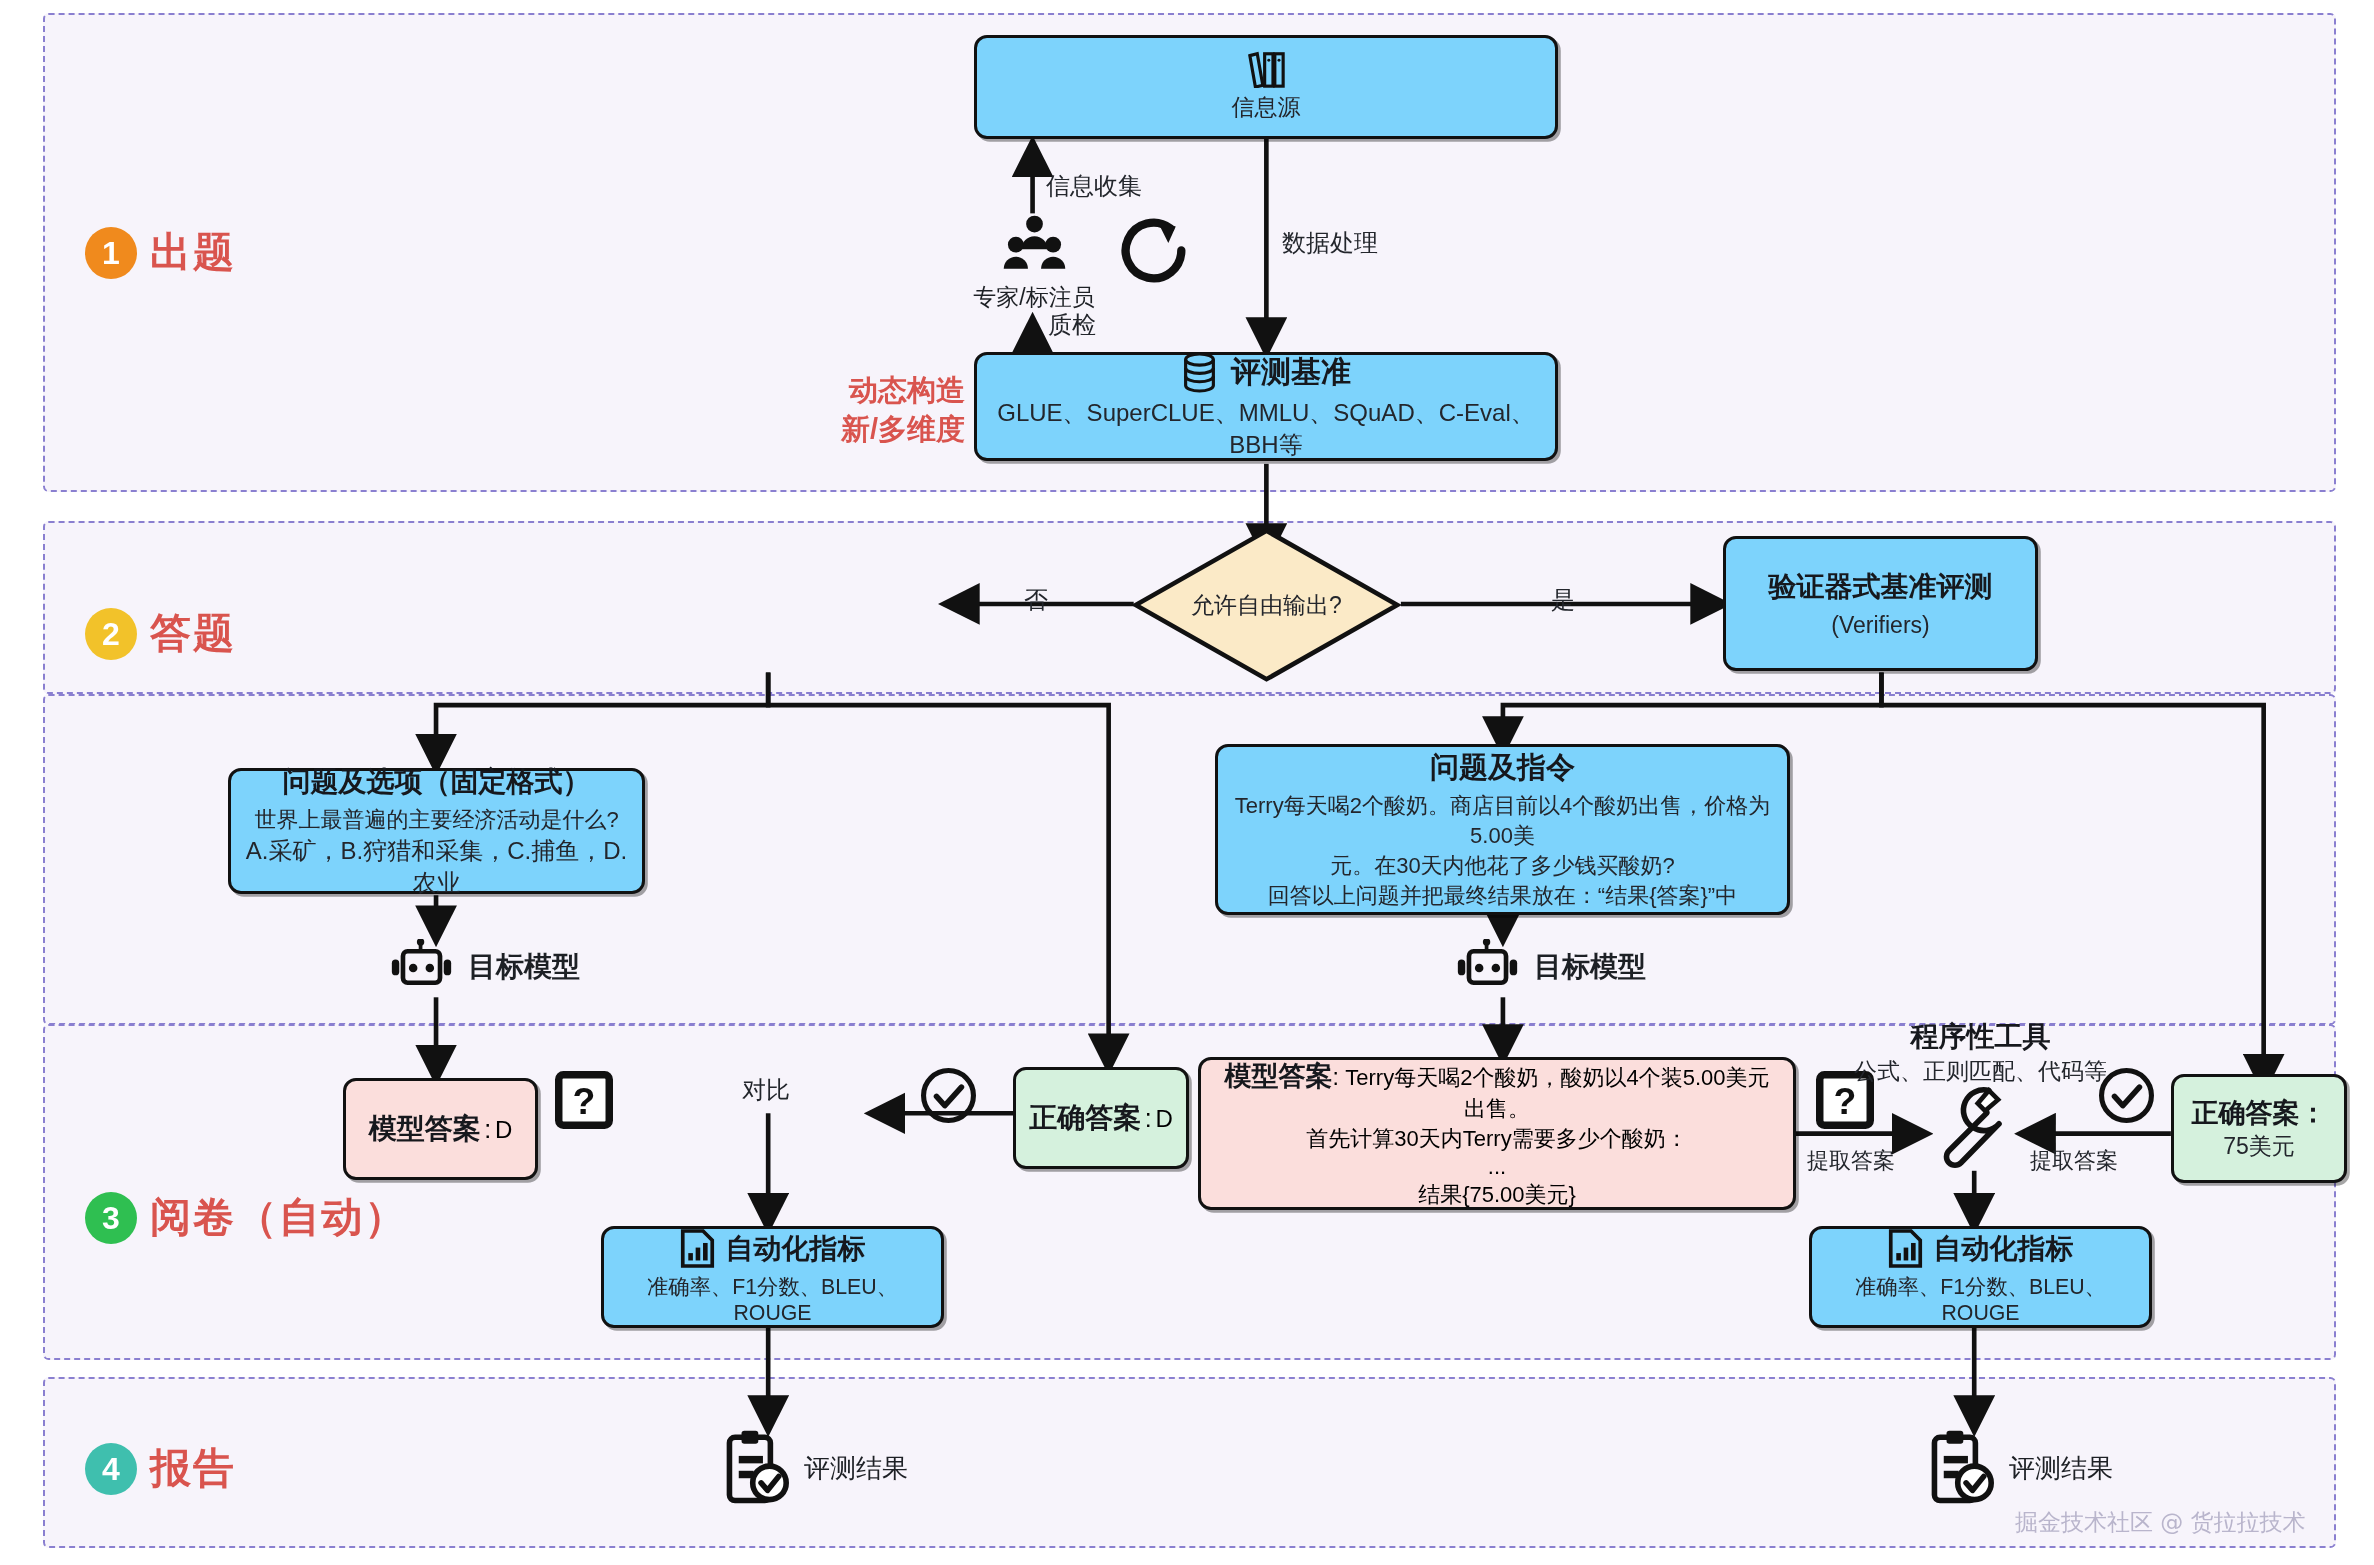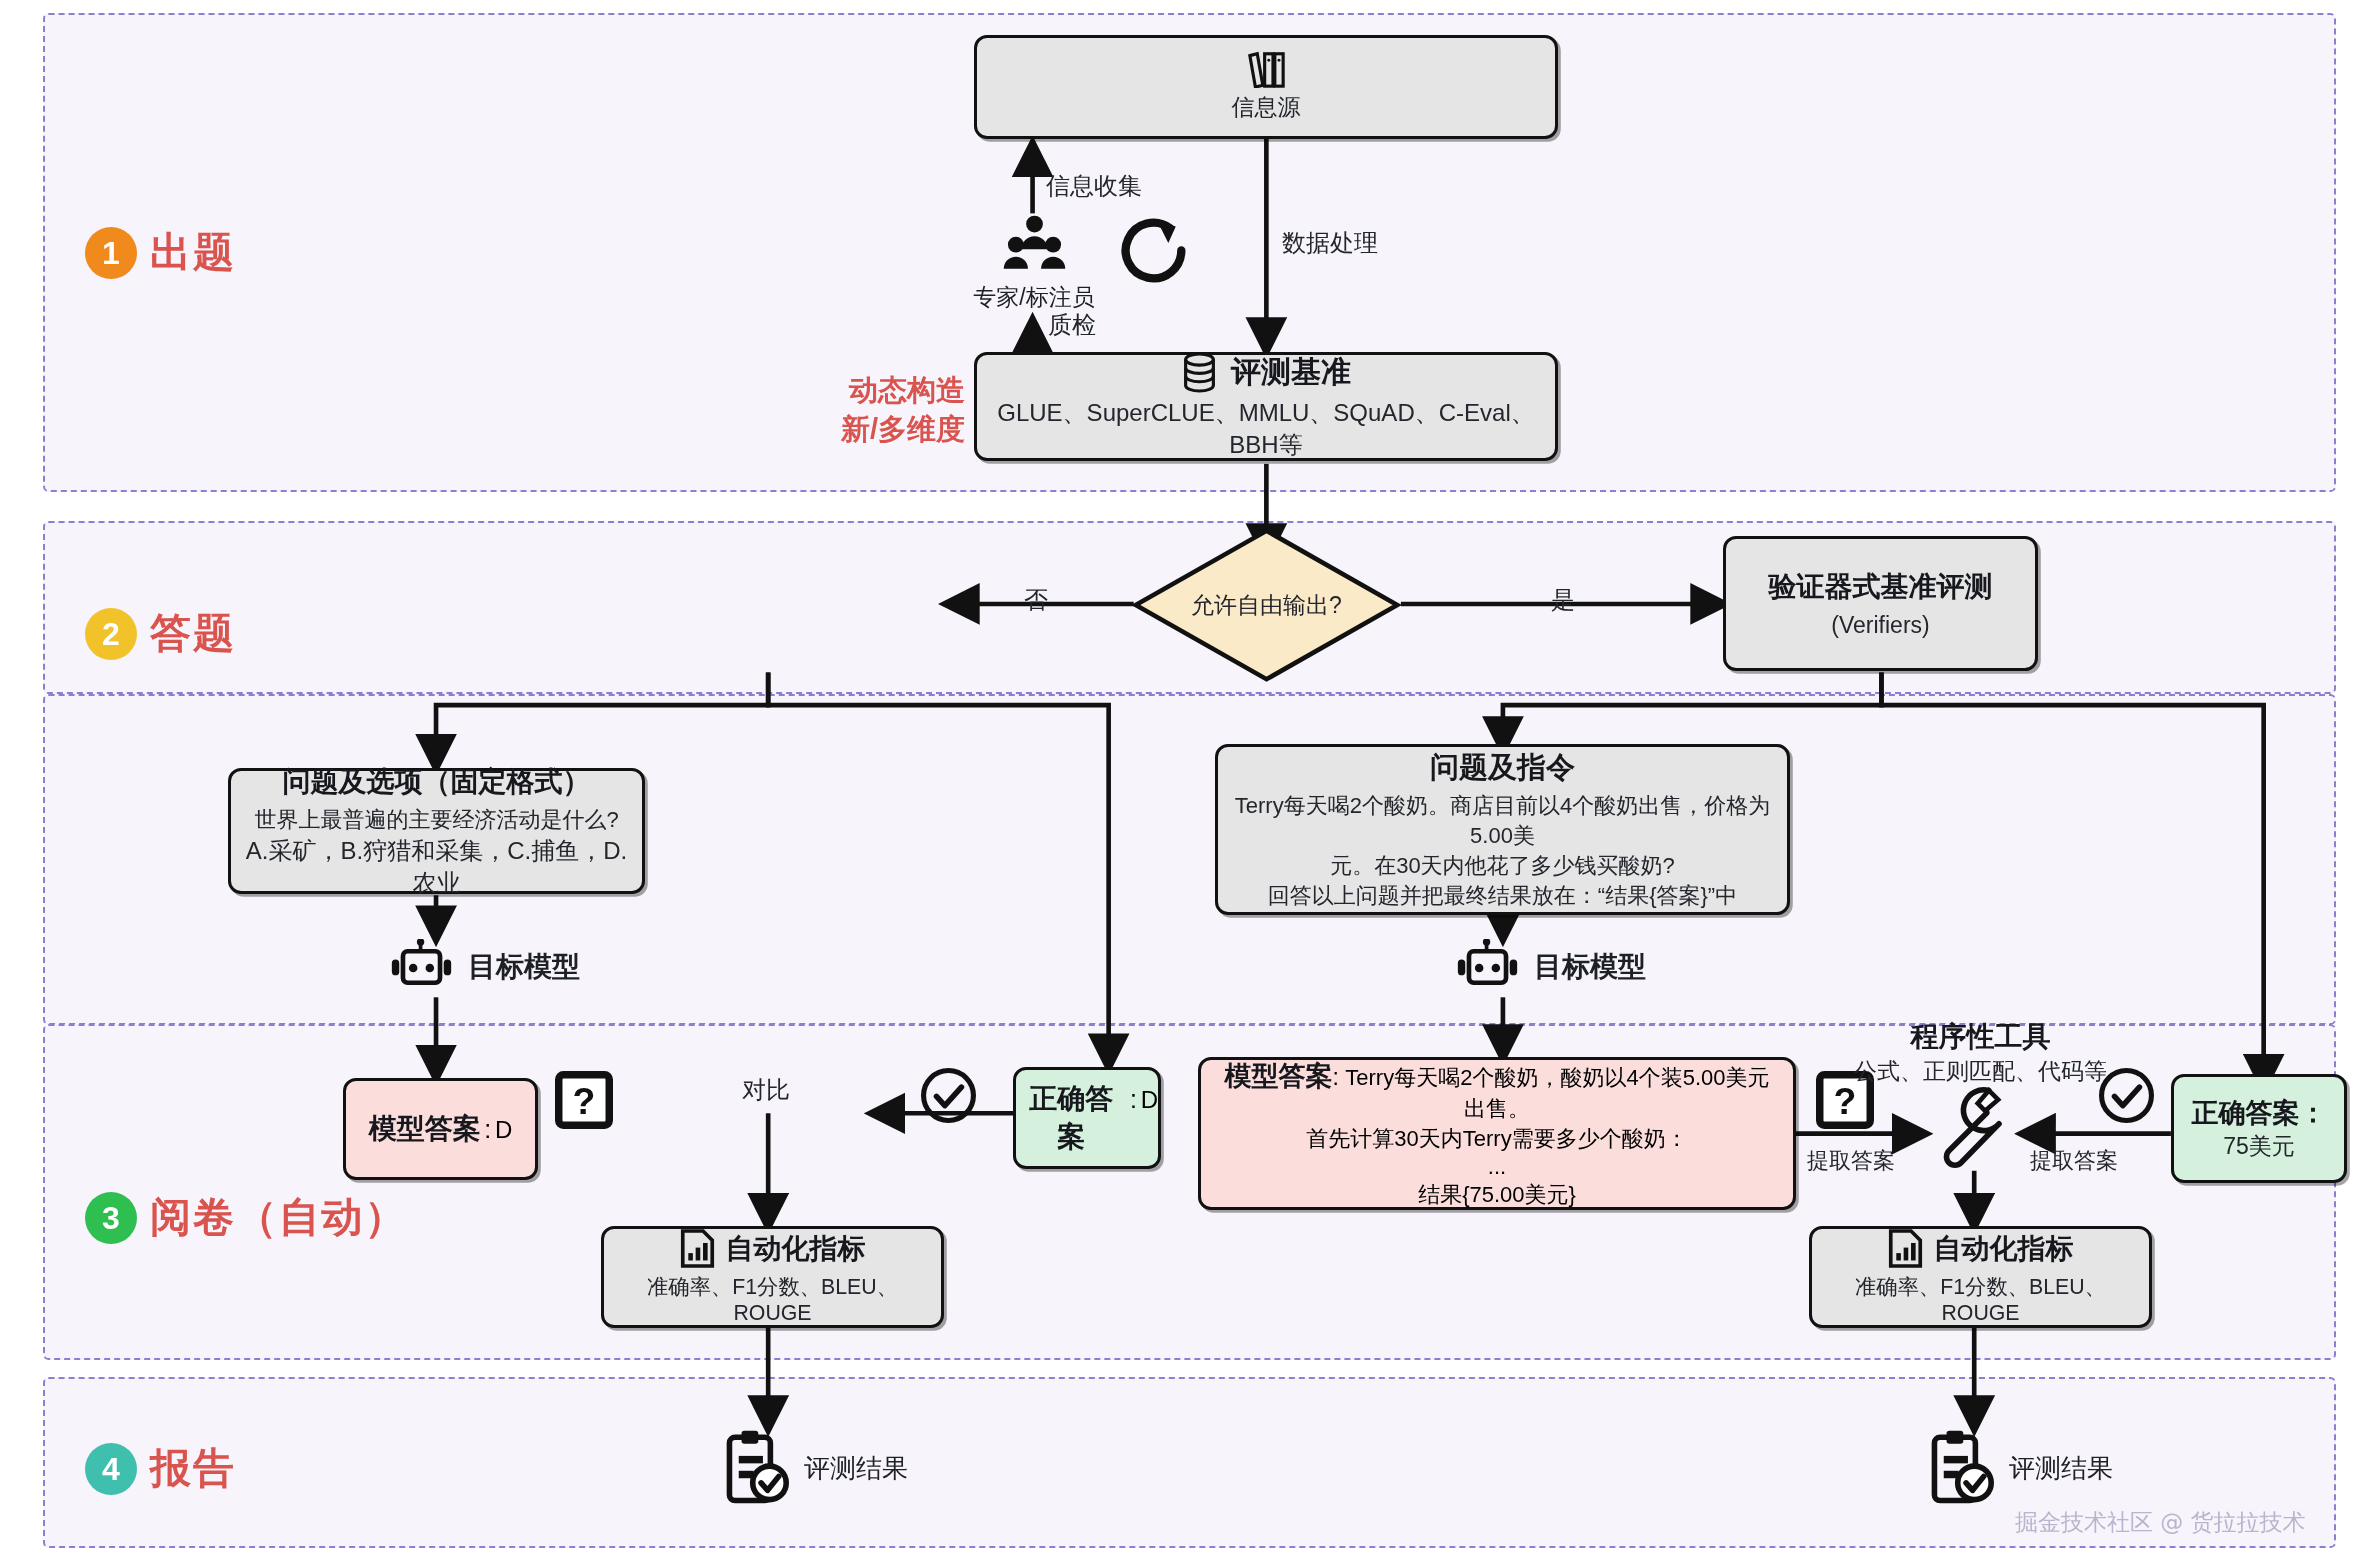--- a/index.html
+++ b/index.html
@@ -16,21 +16,21 @@
              font-family:"Liberation Sans",sans-serif;line-height:1;}
   .stage-txt{font-size:41px;font-weight:bold;color:#d9544e;letter-spacing:1.9px;
              font-family:"DejaVu Sans",sans-serif;}
 
   
   .node{position:absolute;box-sizing:border-box;border:3.7px solid #111;border-radius:13px;
         display:flex;flex-direction:column;align-items:center;justify-content:center;
         text-align:center;box-shadow:2.8px 2.8px 0 rgba(0,0,0,0.35);}
   .node .title{font-weight:bold;color:#16181d;}
   .node .sub{color:#23262c;}
-  .blue{background:#e5e5e5;}
+  .blue{background:#7dd3fc;}
   .pink{background:#fbdedc;}
   .green{background:#d5f1dd;}
 
   
   .diamond{position:absolute;}
   .diamond .dtxt{position:absolute;left:0;top:0;width:100%;height:100%;
     display:flex;align-items:center;justify-content:center;font-size:23px;color:#23262c;}
 
   
   .elabel{position:absolute;font-size:24px;color:#23262c;white-space:nowrap;}
@@ -249,21 +249,21 @@
   </div>
 
   <div class="node pink" style="left:343px;top:1078px;width:195px;height:102px;">
     <div style="display:flex;align-items:baseline;gap:3.7px;">
       <span class="title" style="font-size:28px;">模型答案</span>
       <span style="font-size:25px;">:</span>
       <span style="font-size:24px;">D</span>
     </div>
   </div>
 
-  <div class="node green" style="left:1013px;top:1067px;width:148px;height:102px;">
+  <div class="node green" style="left:1013px;top:1067px;width:176px;height:102px;">
     <div style="display:flex;align-items:baseline;gap:3.7px;">
       <span class="title" style="font-size:28px;">正确答案</span>
       <span style="font-size:25px;">:</span>
       <span style="font-size:24px;">D</span>
     </div>
   </div>
 
   <div class="node pink" style="left:1198px;top:1057px;width:598px;height:153px;padding:13px 13px;align-items:center;">
     <div style="font-size:22px;">
       <span class="title" style="font-size:27px;">模型答案</span><span style="font-size:23px;">: </span><span>Terry每天喝2个酸奶，酸奶以4个装5.00美元出售。</span>

